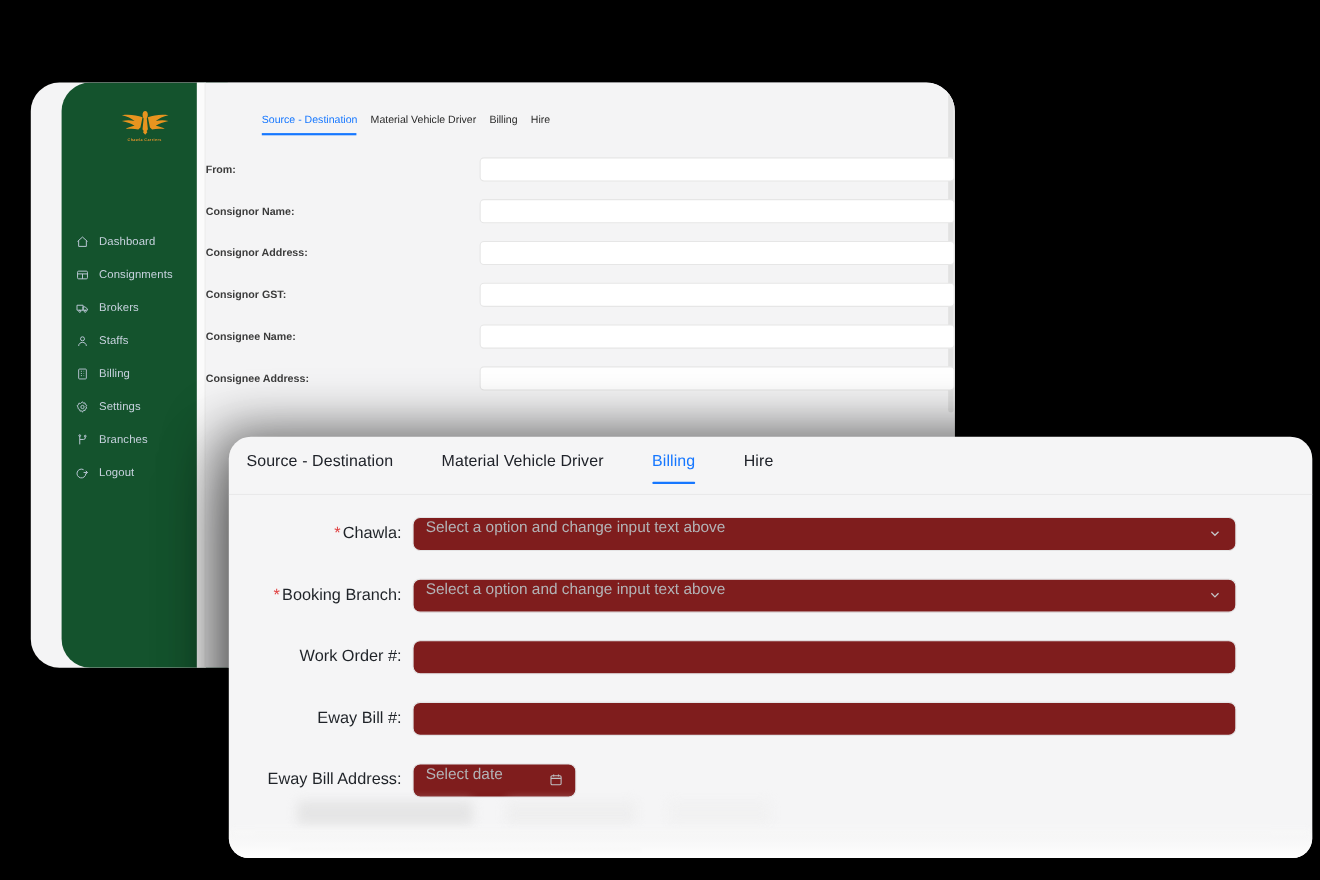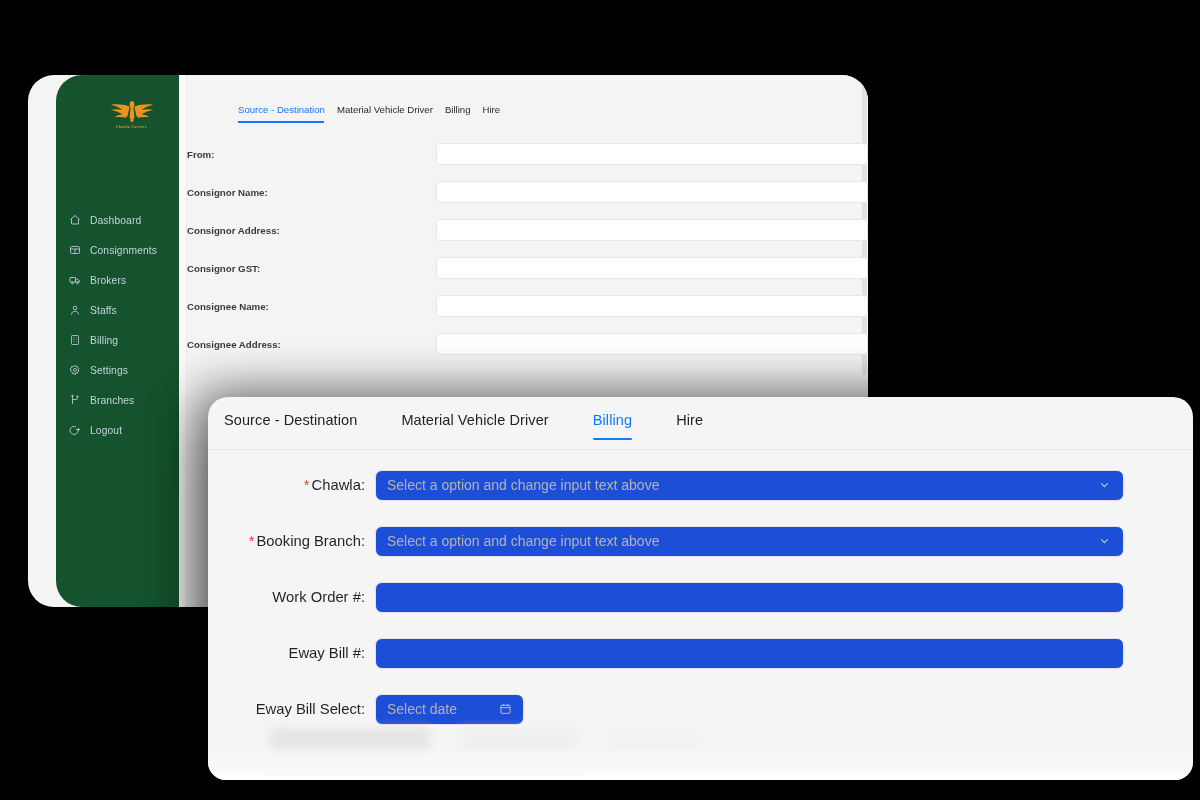--- a/index.html
+++ b/index.html
@@ -147,24 +147,24 @@
   .flabel {
     width: 167px; text-align: right;
     padding-right: 10px;
     font-size: 14.8px; color: #1f2328;
     white-space: nowrap;
   }
   .req { color: #e04141; margin-right: 2px; }
   .finput {
     position: relative;
     height: 31px;
-    background: #1d4ed8;
+    background: #7f1d1d;
     border: 1px solid #e4e4e5;
     border-radius: 7px;
-    display: flex; align-items: center;
+    display: flex; 
   }
   .finput.wide { width: 749px; }
   .finput.date { width: 149px; }
   .fplaceholder {
     padding-left: 11px;
     font-size: 14px; color: #b3b3b6;
     white-space: nowrap;
   }
   .fchevron {
     position: absolute; right: 12px; top: 50%;
@@ -443,21 +443,21 @@
         <div class="flabel">Work Order #:</div>
         <div class="finput wide"></div>
       </div>
 
       <div class="frow">
         <div class="flabel">Eway Bill #:</div>
         <div class="finput wide"></div>
       </div>
 
       <div class="frow">
-        <div class="flabel">Eway Bill Select:</div>
+        <div class="flabel">Eway Bill Address:</div>
         <div class="finput date">
           <span class="fplaceholder">Select date</span>
           <span class="fcal">
             <svg viewBox="0 0 24 24" fill="none" stroke="currentColor" stroke-width="1.8">
                 <rect x="3.5" y="5" width="17" height="15" rx="2"></rect>
                 <path d="M3.5 9.5h17M8 3v3.5M16 3v3.5"></path>
               </svg>
           </span>
         </div>
       </div>

